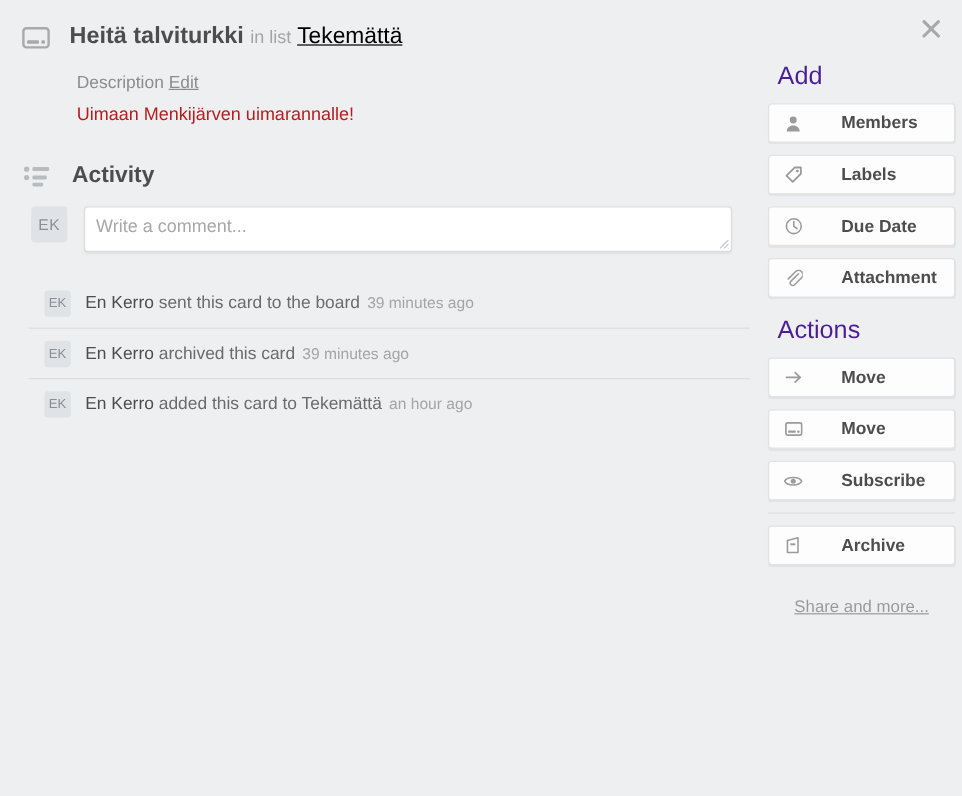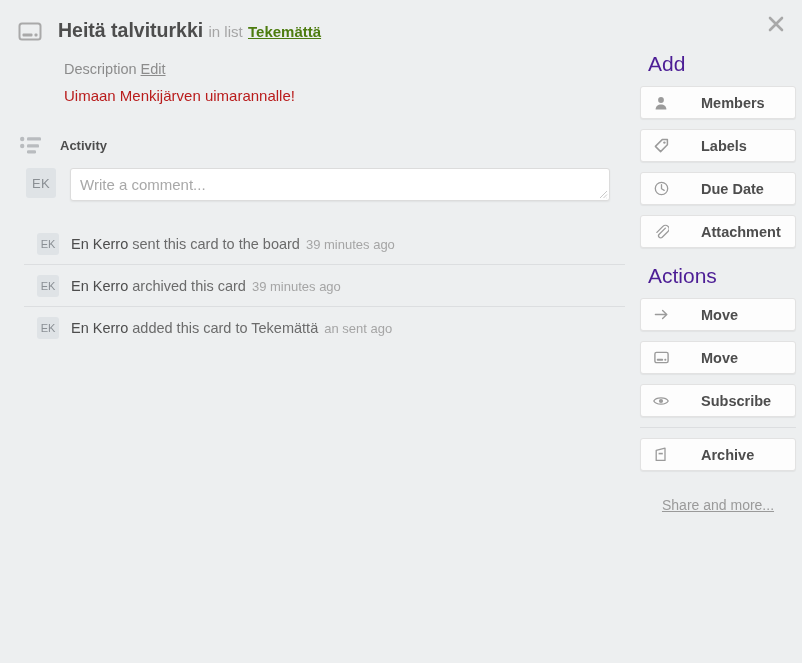--- a/index.html
+++ b/index.html
@@ -79,23 +79,23 @@
     font-weight: bold;
     color: #4d4d4d;
     font-size: 19.5px;
   }
   .in-list {
     color: #a5a5a5;
     font-weight: normal;
     font-size: 15px;
   }
   .list-name {
-    color: #4d7c0f;
-    font-weight: bold;
-    font-size: 15px;
+    color: #000000;
+    font-weight: normal;
+    font-size: 19px;
     text-decoration: underline;
     cursor: pointer;
   }
 
   
   .desc-block {
     margin-left: 52px;
     margin-top: 14px;
   }
   .desc-label-row {
@@ -123,21 +123,21 @@
     margin-top: 30px;
   }
   .activity-glyph {
     width: 22px;
     height: 18px;
     margin-left: 8px;
     flex: none;
   }
   .activity-title {
     margin-left: 18px;
-    font-size: 13px;
+    font-size: 19px;
     font-weight: bold;
     color: #4d4d4d;
   }
 
   .comment-row {
     display: flex;
     align-items: flex-start;
     margin-top: 14px;
     margin-left: 14px;
   }
@@ -150,21 +150,21 @@
     font-size: 13px;
     display: flex;
     align-items: center;
     justify-content: center;
     flex: none;
     letter-spacing: 0.4px;
   }
   .comment-box {
     margin-left: 14px;
     width: 540px;
-    height: 33px;
+    height: 38px;
     background: #ffffff;
     border: 1px solid #dcdcdc;
     border-radius: 3px;
     box-shadow: 0 1px 2px rgba(0,0,0,0.06);
     position: relative;
     cursor: text;
     box-sizing: border-box;
   }
   .comment-placeholder {
     position: absolute;
@@ -355,21 +355,21 @@
           <span class="who">En Kerro</span>
           <span>archived this card</span>
           <span class="activity-time">39 minutes ago</span>
         </div>
       </div>
       <div class="activity-item">
         <div class="avatar-sm">EK</div>
         <div class="activity-text">
           <span class="who">En Kerro</span>
           <span>added this card to Tekemättä</span>
-          <span class="activity-time">an sent ago</span>
+          <span class="activity-time">an hour ago</span>
         </div>
       </div>
     </div>
 
   </div>
 
   <div class="side-col">
 
     <div class="side-heading">Add</div>
 

